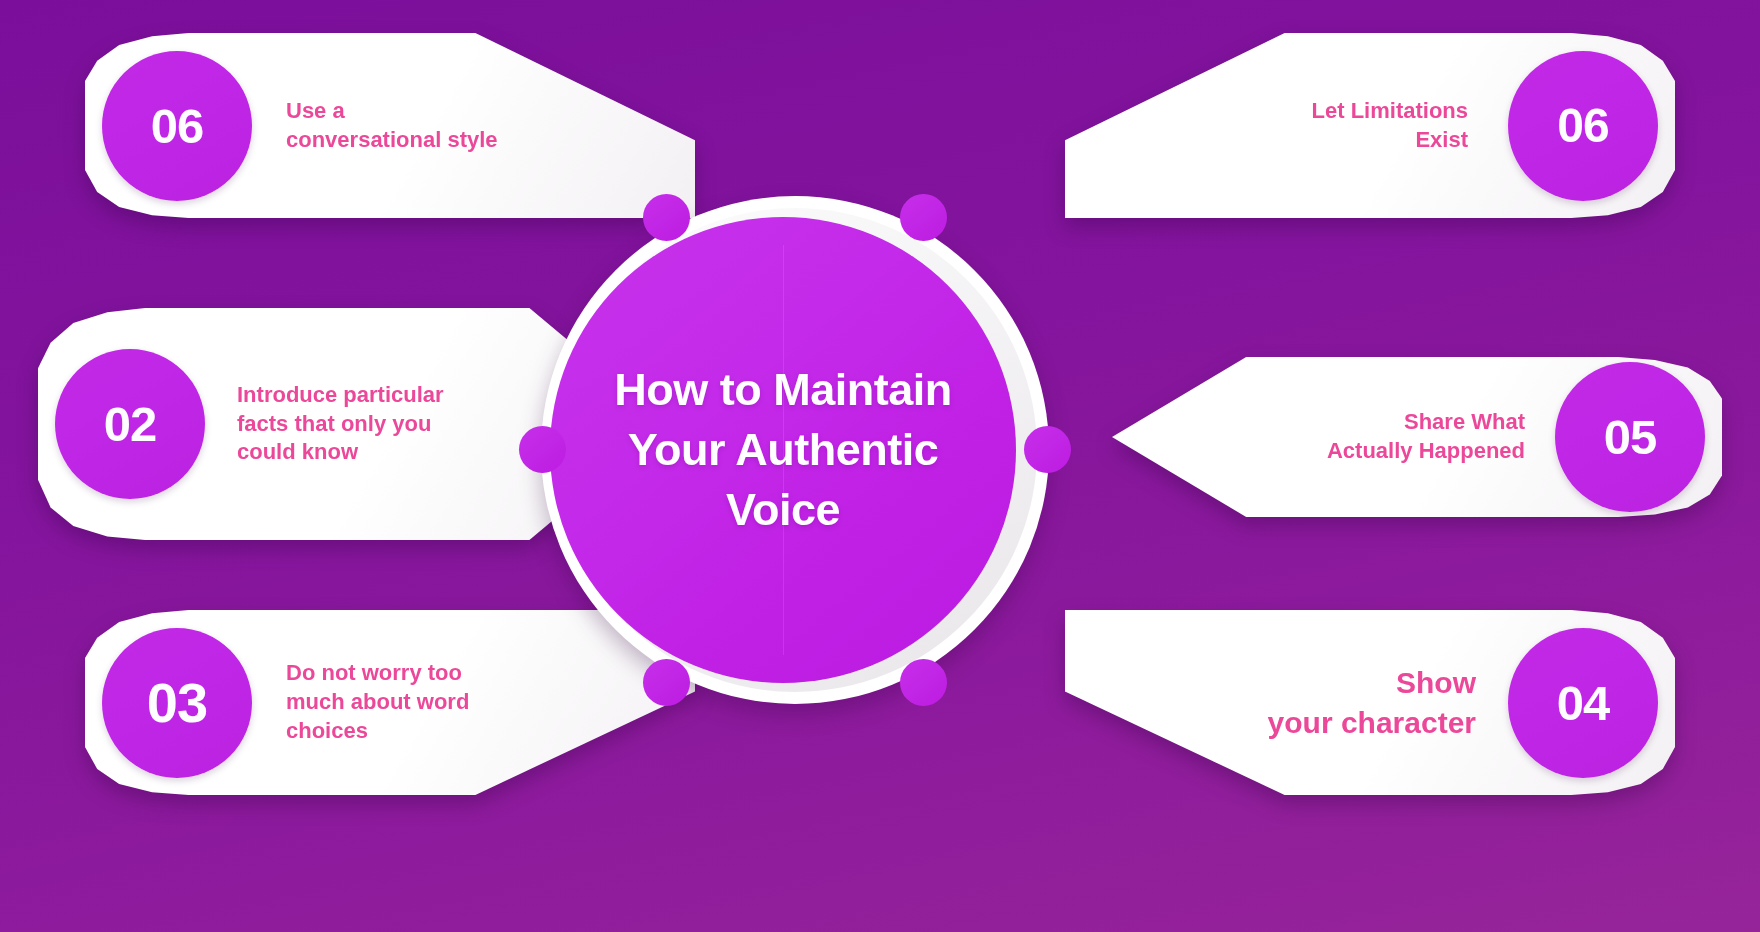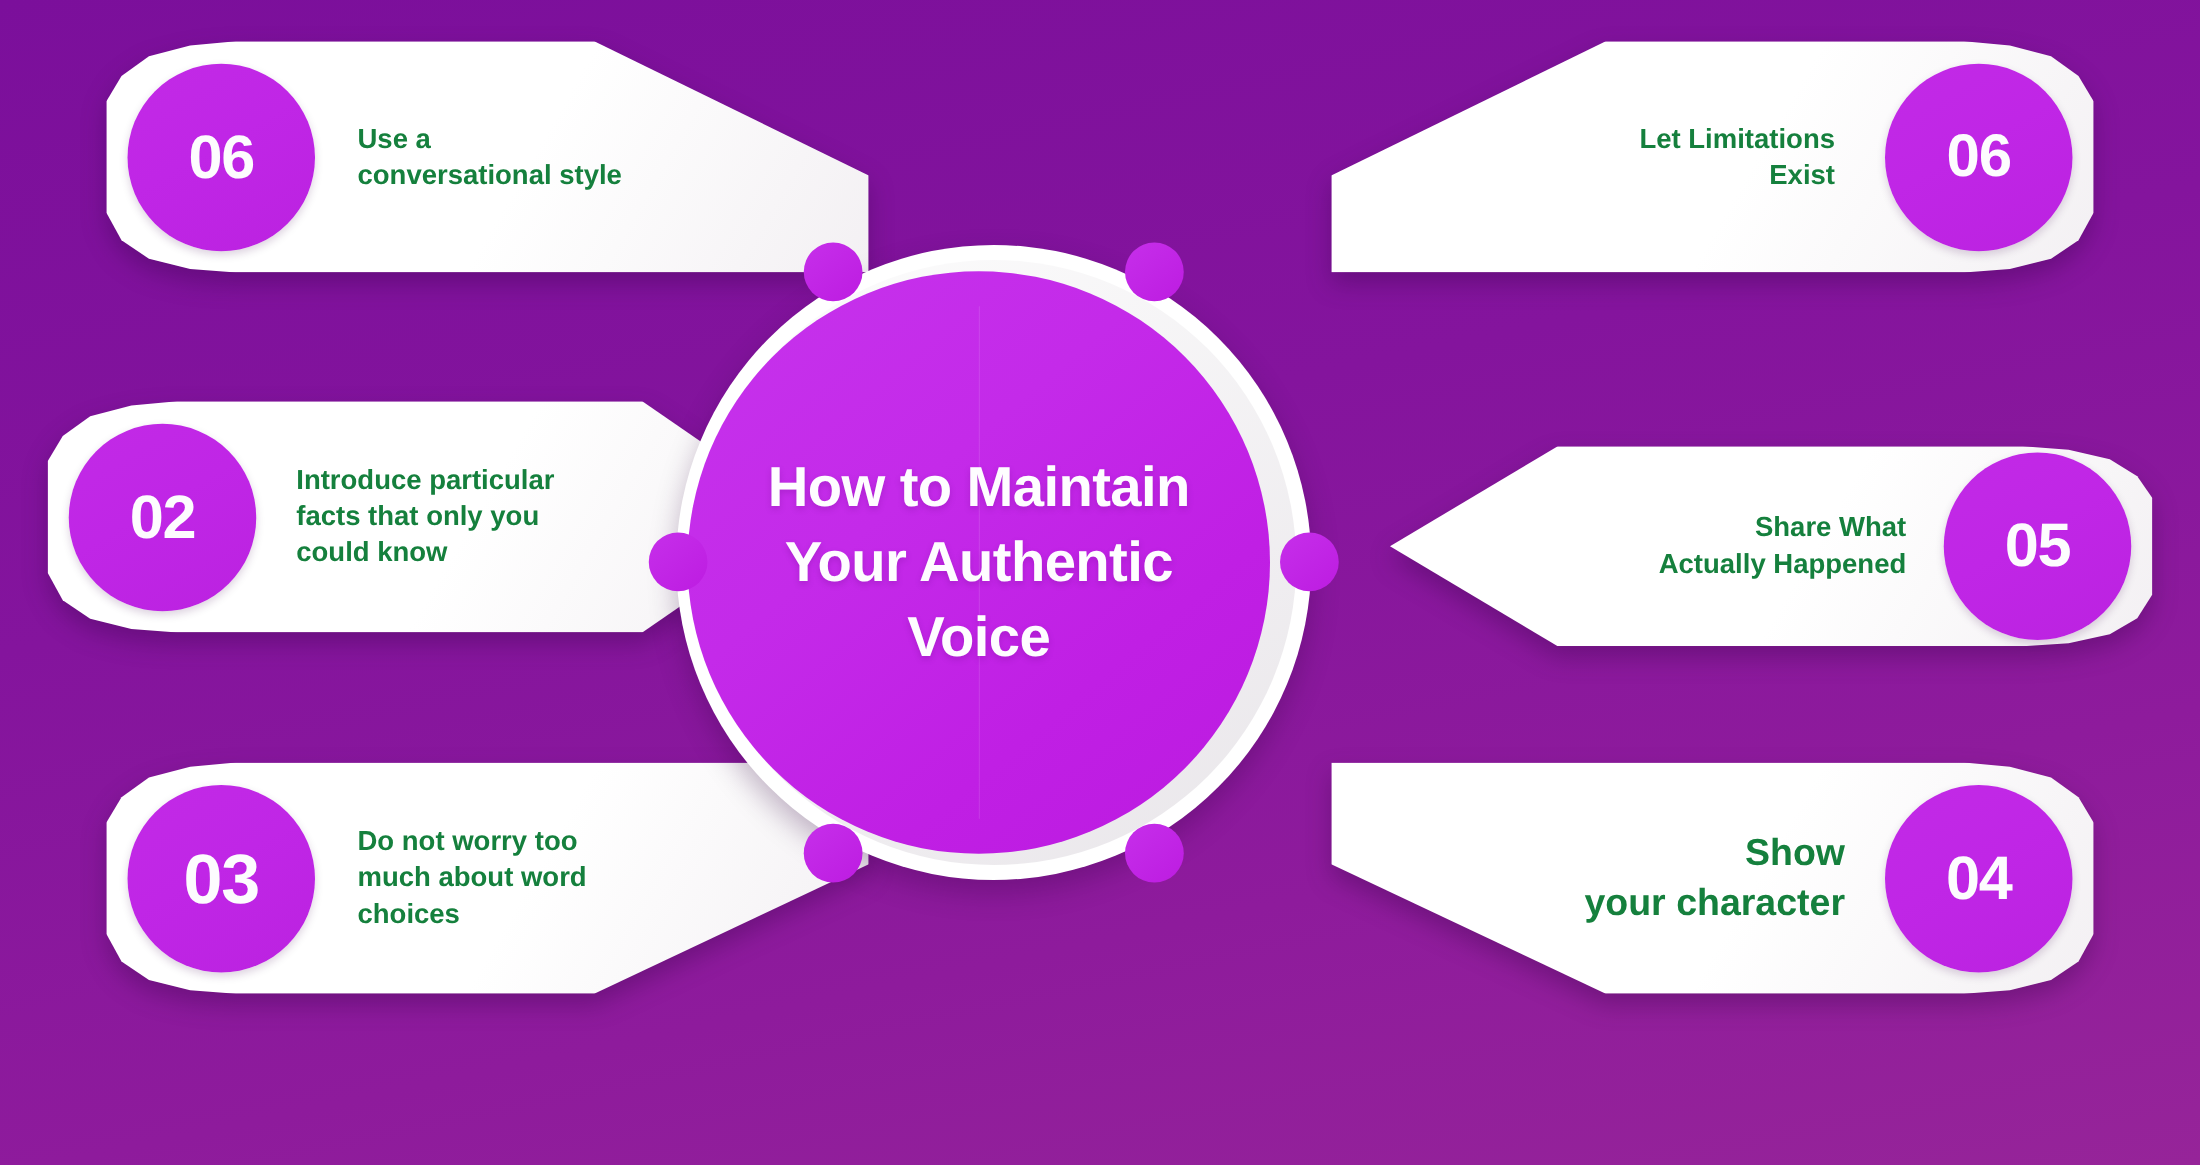--- a/index.html
+++ b/index.html
@@ -37,21 +37,21 @@
     border-radius:50%;
     background:linear-gradient(150deg,#c22ae6 0%,#c026e6 45%,#bb22e0 100%);
     display:flex;align-items:center;justify-content:center;
     color:#fdfcfe;
     font-weight:bold;
     letter-spacing:-1px;
     flex:0 0 auto;
     box-shadow:0 3px 7px rgba(60,0,80,.18);
   }
   .card-label{
-    color:#15803d;
+    color:#ec4899;
     font-weight:bold;
     line-height:1.31;
     white-space:pre-line;
   }
   .card.left  .card-label{text-align:left;}
   .card.right .card-label{text-align:right;}
 
   
   .center-wrap{
     position:absolute;
@@ -111,21 +111,21 @@
     <div class="card-shape s-l-top"></div>
     <div class="card-inner">
       <div class="num-circle" style="width:150px;height:150px;margin-left:17px;font-size:49px;">
         <span>06</span>
       </div>
       <div class="card-label" style="font-size:22px;margin-left:34px;max-width:300px;">Use a
 conversational style</div>
     </div>
   </div>
 
-  <div class="card left" style="left:38px;top:321px;width:610px;height:185px;">
+  <div class="card left" style="left:38px;top:308px;width:610px;height:232px;padding-left:20px;">
     <div class="card-shape s-l-mid"></div>
     <div class="card-inner">
       <div class="num-circle" style="width:150px;height:150px;margin-left:17px;font-size:49px;">
         <span>02</span>
       </div>
       <div class="card-label" style="font-size:22px;margin-left:32px;max-width:270px;">Introduce particular
 facts that only you
 could know</div>
     </div>
   </div>

